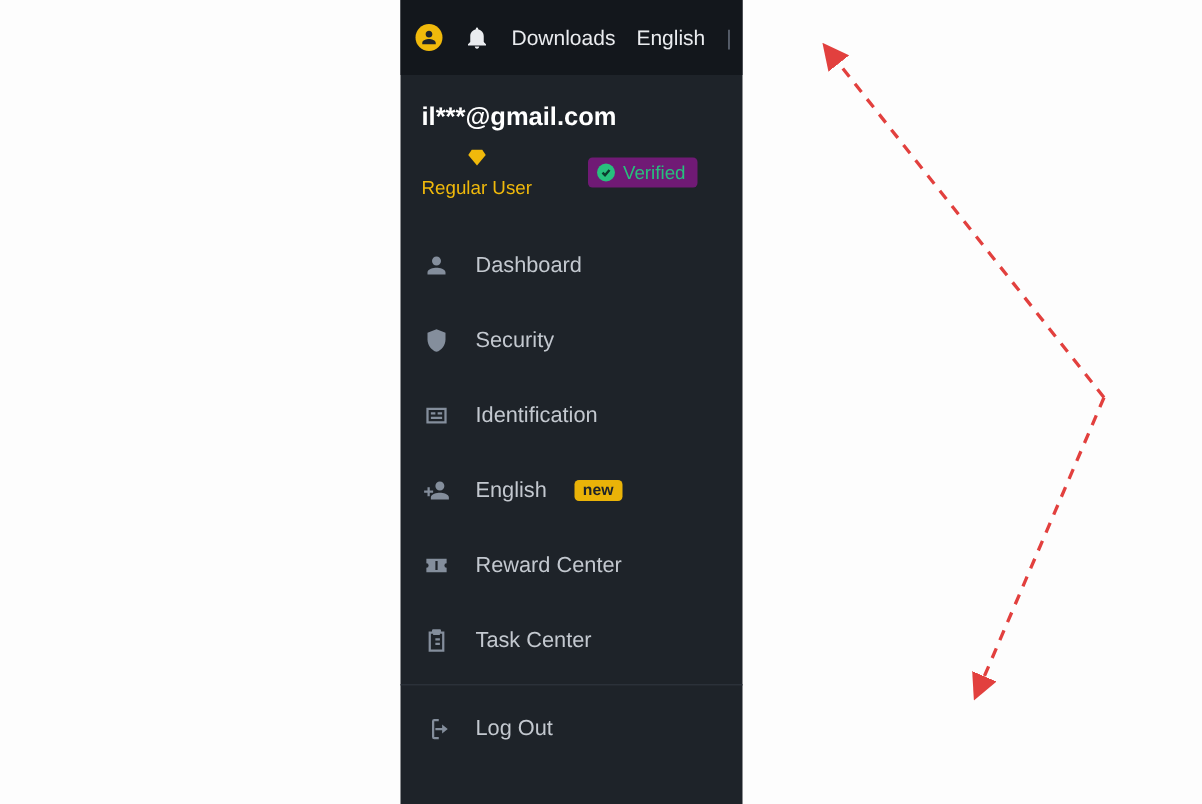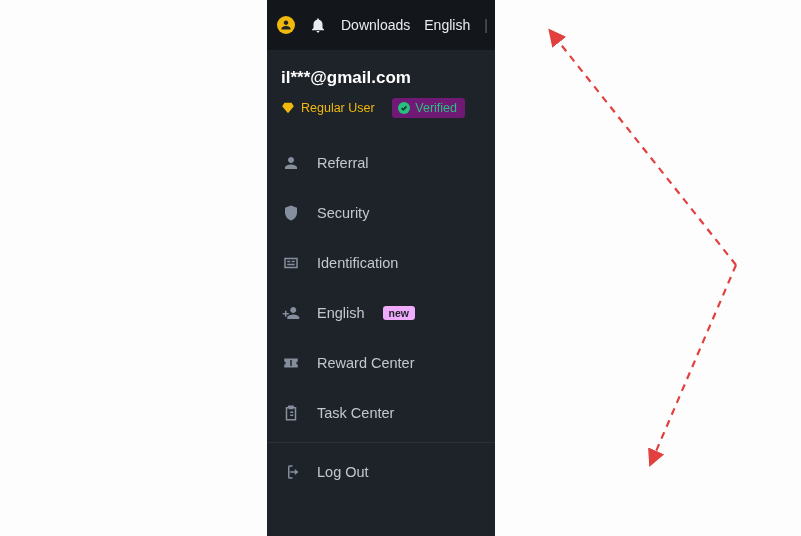--- a/index.html
+++ b/index.html
@@ -52,21 +52,21 @@
     color: #fff;
     margin-bottom: 10px;
   }
   .acct .row {
     display: flex;
     align-items: center;
     justify-content: space-between;
   }
   .tier {
     display: flex; align-items: center; gap: 6px;
-    color: #f0b90b; font-size: 12.5px;
+    color: #f0b90b; font-size: 12.5px; flex-direction: column;
   }
   .tier svg { width: 14px; height: 14px; fill: #f0b90b; }
   .badge {
     display: flex; align-items: center; gap: 5px;
     background: #701a75;
     border-radius: 3px;
     padding: 3px 8px 3px 6px;
     color: #27c07d; font-size: 12.5px;
   }
   .badge .chk {
@@ -86,21 +86,21 @@
   }
   .menu-item .mi-icon {
     width: 20px; height: 20px;
     display: flex; align-items: center; justify-content: center;
     color: #848e9c;
     flex: 0 0 auto;
   }
   .menu-item .mi-icon svg { width: 18px; height: 18px; fill: currentColor; }
   .menu-item .mi-label { flex: 0 0 auto; }
   .menu-item .pill {
-    background: #f0abfc; color: #1e2329;
+    background: #eab308; color: #1e2329;
     font-size: 10.5px; font-weight: 600;
     padding: 1px 6px; border-radius: 3px;
     margin-left: 2px;
   }
   .menu-sep {
     height: 1px;
     background: #2b3139;
     margin: 4px 0;
   }
   
@@ -153,21 +153,21 @@
     </div>
   </div>
 
   <div class="menu">
     <div class="menu-item">
       <span class="mi-icon">
         <svg viewBox="0 0 24 24">
             <path d="M12 12c2.2 0 4-1.8 4-4s-1.8-4-4-4-4 1.8-4 4 1.8 4 4 4zm0 2c-2.7 0-8 1.3-8 4v2h16v-2c0-2.7-5.3-4-8-4z"></path>
           </svg>
       </span>
-      <span class="mi-label">Referral</span>
+      <span class="mi-label">Dashboard</span>
     </div>
 
     <div class="menu-item">
       <span class="mi-icon">
         <svg viewBox="0 0 24 24">
             <path d="M12 2l8 3v6c0 5-3.4 9.7-8 11-4.6-1.3-8-6-8-11V5l8-3z"></path>
           </svg>
       </span>
       <span class="mi-label">Security</span>
     </div>

